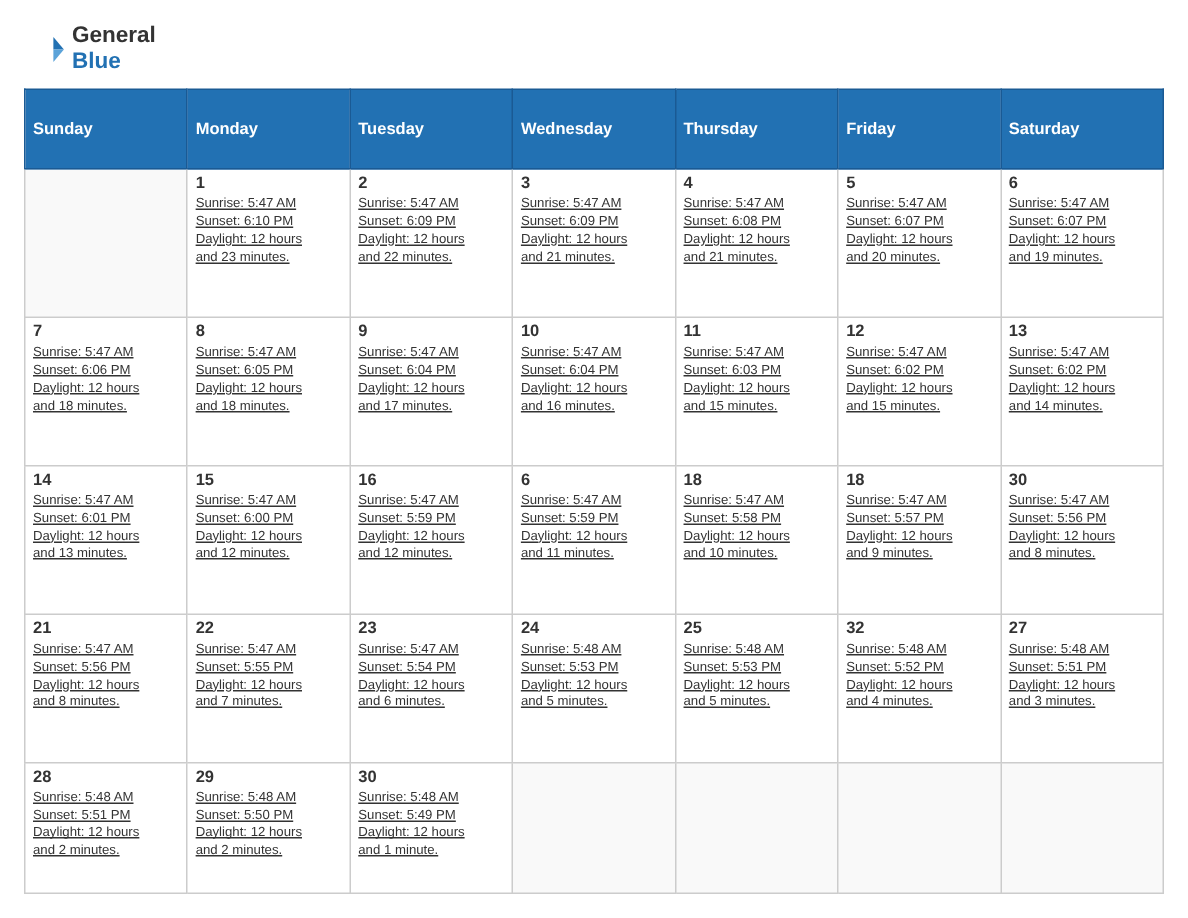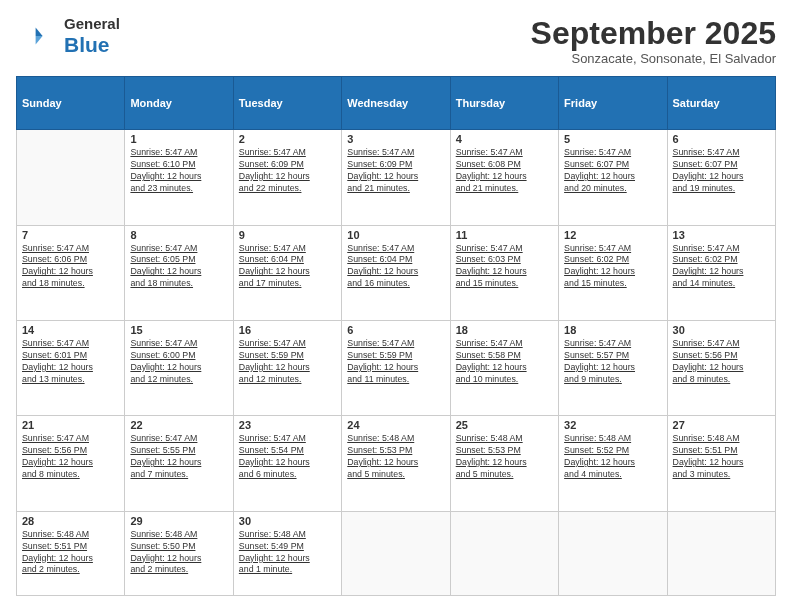--- a/index.html
+++ b/index.html
@@ -19,34 +19,34 @@
     }
     .header {
       display: flex;
       justify-content: space-between;
       align-items: flex-start;
       margin-bottom: 10px;
     }
     .logo {
       display: flex;
       align-items: center;
-      gap: 20px;
+      gap: 4px;
     }
     .logo-text {
       display: flex;
       flex-direction: column;
       line-height: 1.1;
     }
     .logo-general {
       font-size: 15px;
       font-weight: bold;
       color: #333;
     }
     .logo-blue {
-      font-size: 21px;
+      font-size: 15px;
       font-weight: bold;
       color: #2271b3;
     }
     .logo-icon {
       width: 28px;
       height: 28px;
     }
     .title-block {
       text-align: right;
     }
@@ -111,24 +111,20 @@
     <div class="logo">
       <svg class="logo-icon" viewBox="0 0 40 40">
         <polygon points="28,8 38,20 28,20" fill="#2271b3"></polygon>
         <polygon points="28,20 38,20 28,32" fill="#5ba3d9"></polygon>
       </svg>
       <div class="logo-text">
         <span class="logo-general">General</span>
         <span class="logo-blue">Blue</span>
       </div>
     </div>
-    <div class="title-block">
-      <div class="month-title">September 2025</div>
-      <div class="subtitle">Sonzacate, Sonsonate, El Salvador</div>
-    </div>
   </div>
 
   <table class="calendar">
     <thead>
       <tr>
       <th>Sunday</th>
           <th>Monday</th>
           <th>Tuesday</th>
           <th>Wednesday</th>
           <th>Thursday</th>

